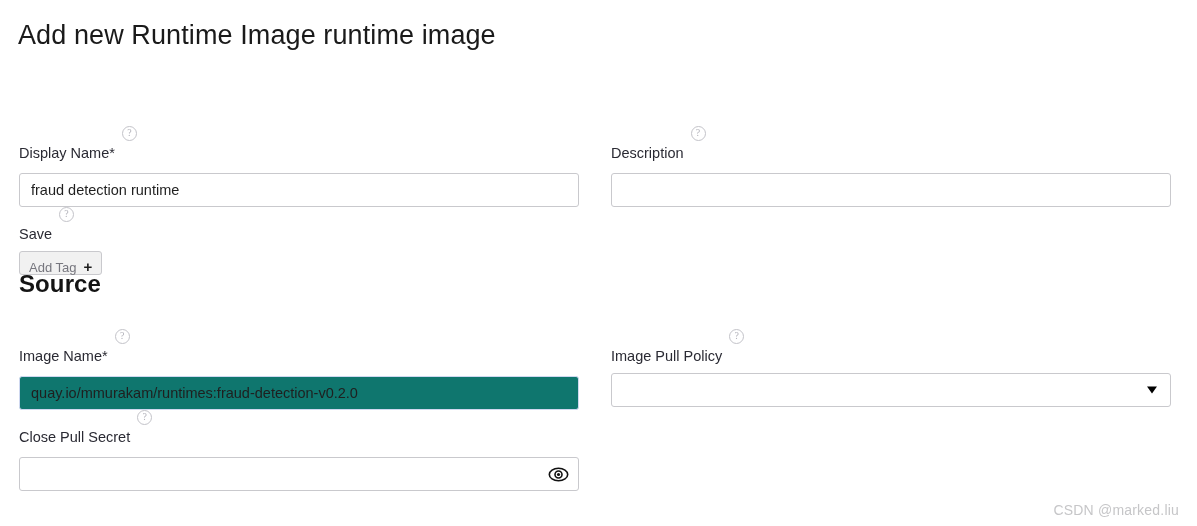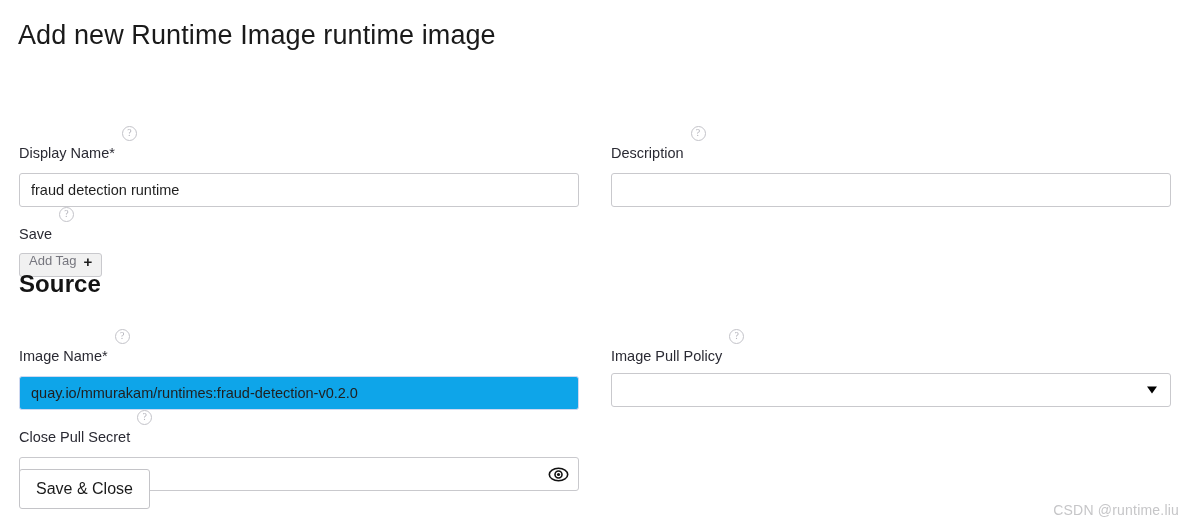--- a/index.html
+++ b/index.html
@@ -100,21 +100,21 @@
     font-size: 14.5px;
     color: #1f1f1f;
     padding: 0 11px;
     outline: none;
     display: block;
     margin-top: 11px;
   }
   .text-input::placeholder { color: #9a9aa2; }
 
   .text-input.highlight {
-    background: #0ea5e9;
+    background: #0f766e;
     border-color: #cfd8f0;
   }
 
   
   .select-wrap {
     position: relative;
     width: 560px;
     height: 34px;
   }
   .select-input {
@@ -164,21 +164,21 @@
     justify-content: center;
     background: transparent;
     border: none;
     padding: 0;
     cursor: pointer;
   }
 
   
   .add-tag-btn {
     display: inline-flex;
-    align-items: flex-start;
+    align-items: flex-end;
     gap: 7px;
     box-sizing: border-box;
     height: 24px;
     padding: 0 9px;
     background: #f1f1f1;
     border: 1px solid #c9c9cd;
     border-radius: 3px;
     font-family: "Liberation Sans", sans-serif;
     font-size: 13px;
     color: #76767e;
@@ -293,19 +293,16 @@
       <button class="eye-btn">
         <svg width="21" height="15" viewBox="0 0 21 15">
           <ellipse cx="10.5" cy="7.5" rx="9.2" ry="6.2" fill="none" stroke="#111111" stroke-width="1.6"></ellipse>
           <circle cx="10.5" cy="7.5" r="3.5" fill="none" stroke="#111111" stroke-width="1.6"></circle>
           <circle cx="10.5" cy="7.5" r="1.6" fill="#111111"></circle>
         </svg>
       </button>
     </div>
   </div>
 
-  <div class="col-left" style="top:469px;">
-    <button class="save-btn">Save &amp; Close</button>
-  </div>
-
-  <div class="watermark">CSDN @runtime.liu</div>
+
+  <div class="watermark">CSDN @marked.liu</div>
 
 </div>
 
 </body></html>

